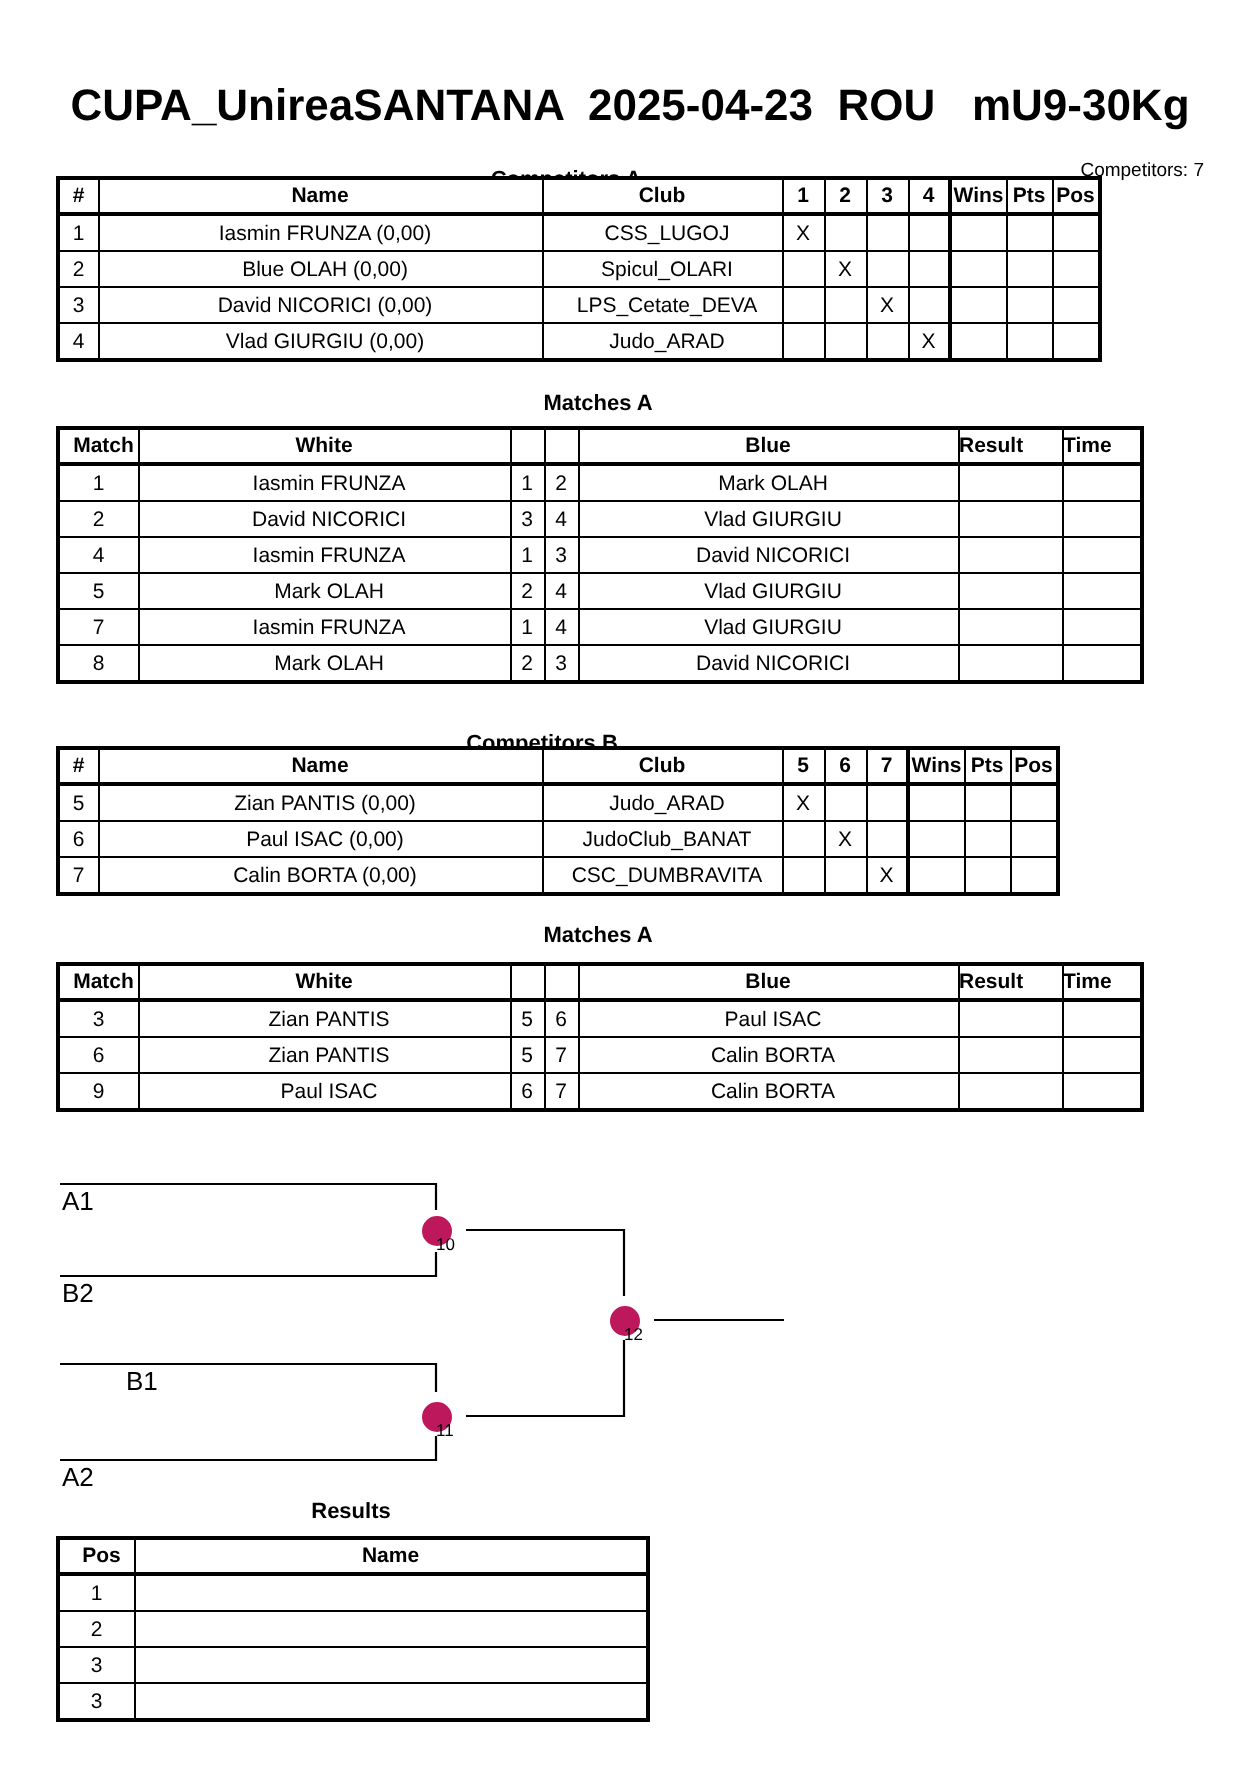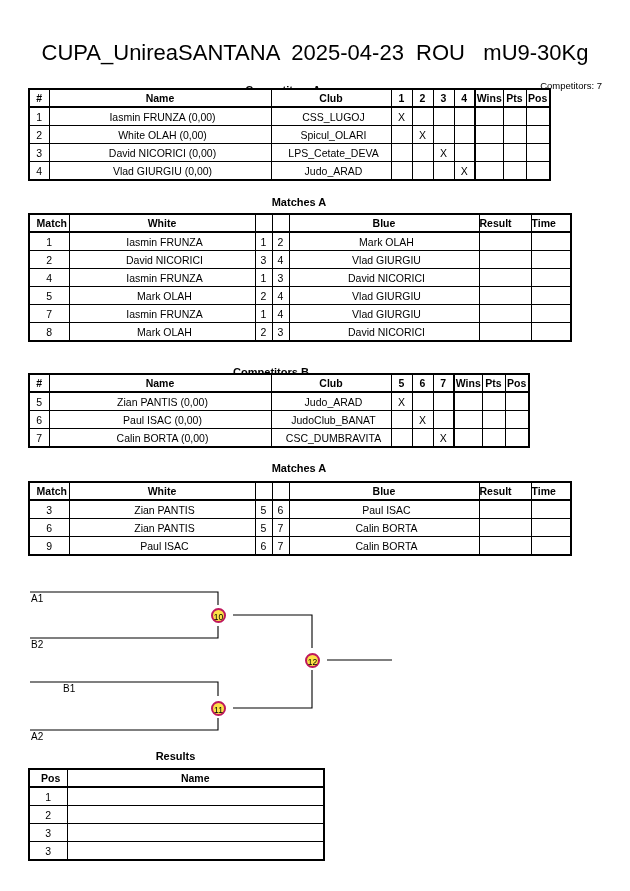--- a/index.html
+++ b/index.html
@@ -17,21 +17,21 @@
   }
 
   
   .doc-title {
     position: absolute;
     top: 40px;
     left: 0;
     width: 630px;
     text-align: center;
     font-size: 22px;
-    font-weight: normal;
+    font-weight: bold;
     letter-spacing: 0px;
     white-space: pre;
   }
   .competitors-count {
     position: absolute;
     top: 80px;
     right: 28px;
     font-size: 9.5px;
     font-weight: normal;
     white-space: pre;
@@ -79,30 +79,30 @@
   
   .bracket {
     position: absolute;
     left: 0;
     top: 570px;
     width: 630px;
     height: 175px;
   }
   .bracket-label {
     position: absolute;
-    font-size: 10px;
+    font-size: 13px;
     white-space: pre;
   }
   .node {
     position: absolute;
     width: 15px;
     height: 15px;
-    border: 2px solid #be185d;
+    border: 7px solid #be185d;
     border-radius: 50%;
-    background: #fde047;
+    background: #be185d;
     font-size: 8.5px;
     line-height: 15px;
     text-align: center;
     box-sizing: border-box;
   }
 </style>
 </head>
 <body>
 
 <div class="doc-title">CUPA_UnireaSANTANA  2025-04-23  ROU   mU9-30Kg</div>
@@ -145,21 +145,21 @@
         <td class="c-center">X</td>
         <td class="c-center"></td>
         <td class="c-center"></td>
         <td class="c-center"></td>
         <td class="c-center thick-left"></td>
         <td class="c-center"></td>
         <td class="c-center"></td>
       </tr>
       <tr>
         <td class="c-center">2</td>
-        <td class="c-left">White OLAH  (0,00)</td>
+        <td class="c-left">Blue OLAH  (0,00)</td>
         <td class="c-left">Spicul_OLARI</td>
         <td class="c-center"></td>
         <td class="c-center">X</td>
         <td class="c-center"></td>
         <td class="c-center"></td>
         <td class="c-center thick-left"></td>
         <td class="c-center"></td>
         <td class="c-center"></td>
       </tr>
       <tr>

